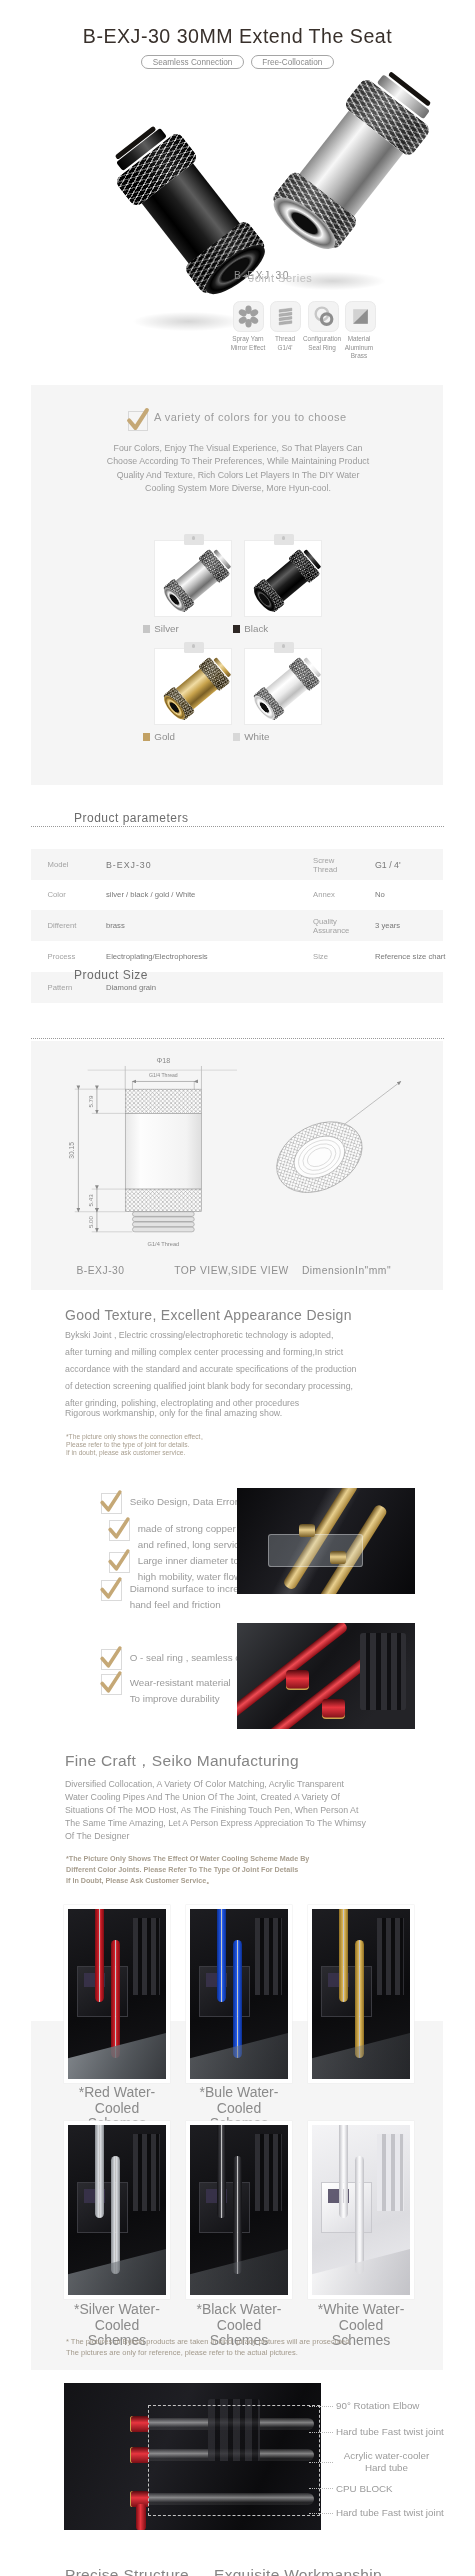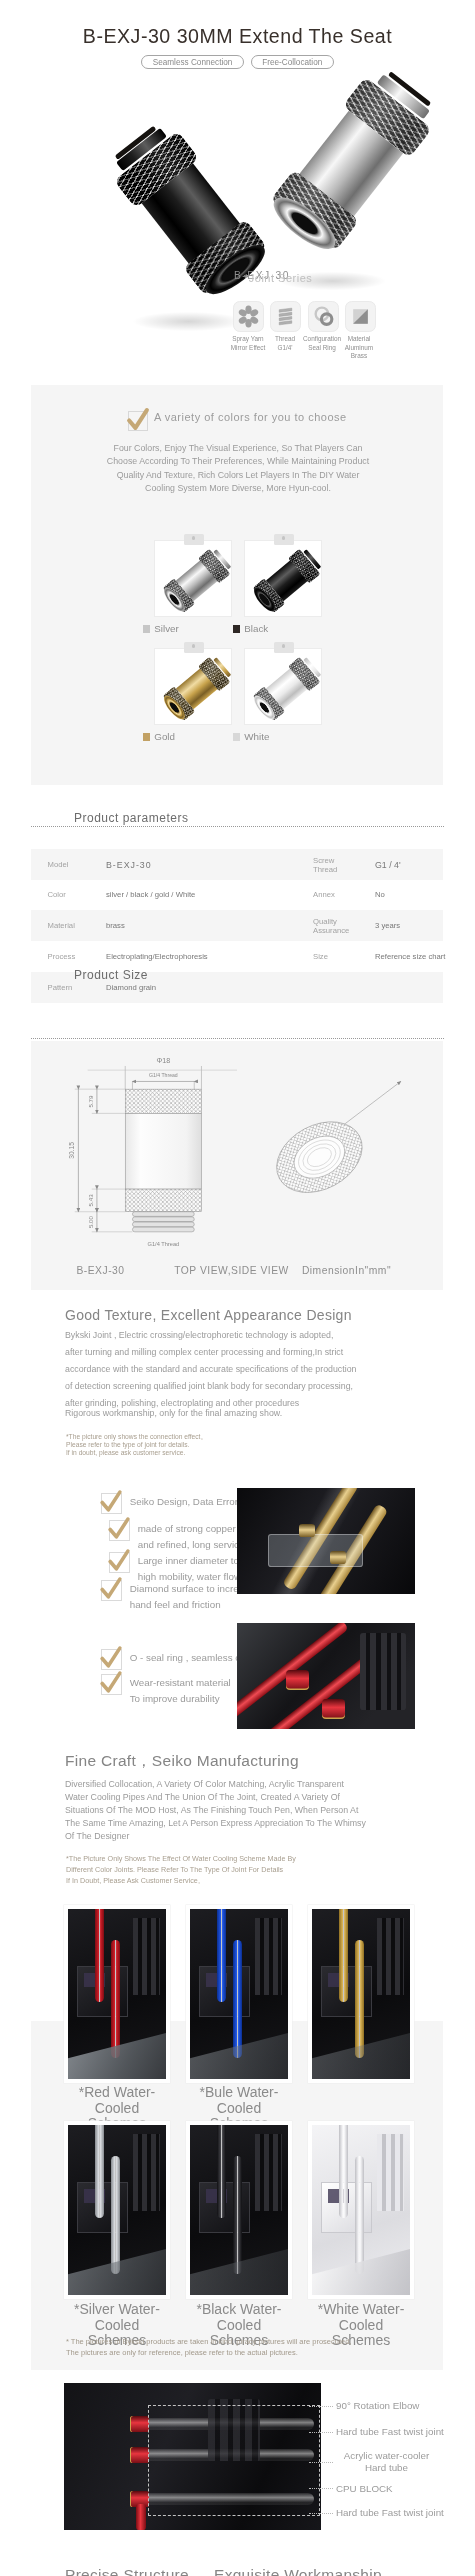--- a/index.html
+++ b/index.html
@@ -283,21 +283,21 @@
 Thread</div>
     <div class="pcell pv c4" style="font-size:8.8px;">G1 / 4'</div>
   </div>
   <div class="abs prow" style="top:879px;">
     <div class="pcell pk c1">Color</div>
     <div class="pcell pv c2">silver / black / gold / White</div>
     <div class="pcell pk c3 pre">Annex</div>
     <div class="pcell pv c4">No</div>
   </div>
   <div class="abs prow g" style="top:910px;">
-    <div class="pcell pk c1">Material</div>
+    <div class="pcell pk c1">Different</div>
     <div class="pcell pv c2">brass</div>
     <div class="pcell pk c3 pre">Quality
 Assurance</div>
     <div class="pcell pv c4">3 years</div>
   </div>
   <div class="abs prow g" style="top:972px;">
     <div class="pcell pk c1">Pattern</div>
     <div class="pcell pv c2">Diamond grain</div>
     <div class="pcell pk c3 pre"></div>
     <div class="pcell pv c4"></div>
@@ -458,21 +458,21 @@
     <span class="ring" style="left:85px;top:76px;width:23px;height:19.6px;border-radius:4.1px;background:linear-gradient(180deg,#57090e,#e8353f 42%,#790f16);box-shadow:inset 0 -1.5px 0 #caa44c;"></span>
     <span class="ring" style="right:9.3px;top:10.3px;width:46px;height:77px;background:repeating-linear-gradient(90deg,#2e2e33 0 6.2px,#101013 6.2px 10.3px);"></span>
   </div>
 
   <div class="abs h2" style="left:65px;top:1751px;font-size:15.5px;">Fine Craft，Seiko Manufacturing</div>
   <div class="abs body-p pre" style="left:65px;top:1778px;line-height:13px;">Diversified Collocation, A Variety Of Color Matching, Acrylic Transparent
 Water Cooling Pipes And The Union Of The Joint, Created A Variety Of
 Situations Of The MOD Host, As The Finishing Touch Pen, When Person At
 The Same Time Amazing, Let A Person Express Appreciation To The Whimsy
 Of The Designer</div>
-  <div class="abs note pre" style="left:66px;top:1854px;font-size:7.2px;line-height:10.8px;">*The Picture Only Shows The Effect Of Water Cooling Scheme Made By
+  <div class="abs note pre" style="left:66px;top:1854px;font-size:7.2px;line-height:10.8px;font-weight:bold;">*The Picture Only Shows The Effect Of Water Cooling Scheme Made By
  Different Color Joints. Please Refer To The Type Of Joint For Details
 If In Doubt, Please Ask Customer Service。</div>
 
   <div class="abs gblock" style="top:2021px;height:349px;"></div>
 
   <div class="abs" style="left:64px;top:1905px;">
     <div class="scheme s-red">
       <i class="sc-ram"></i>
       <i class="sc-blk"></i>
       <i class="sc-t" style="left:27px;top:-10.3px;"></i>

